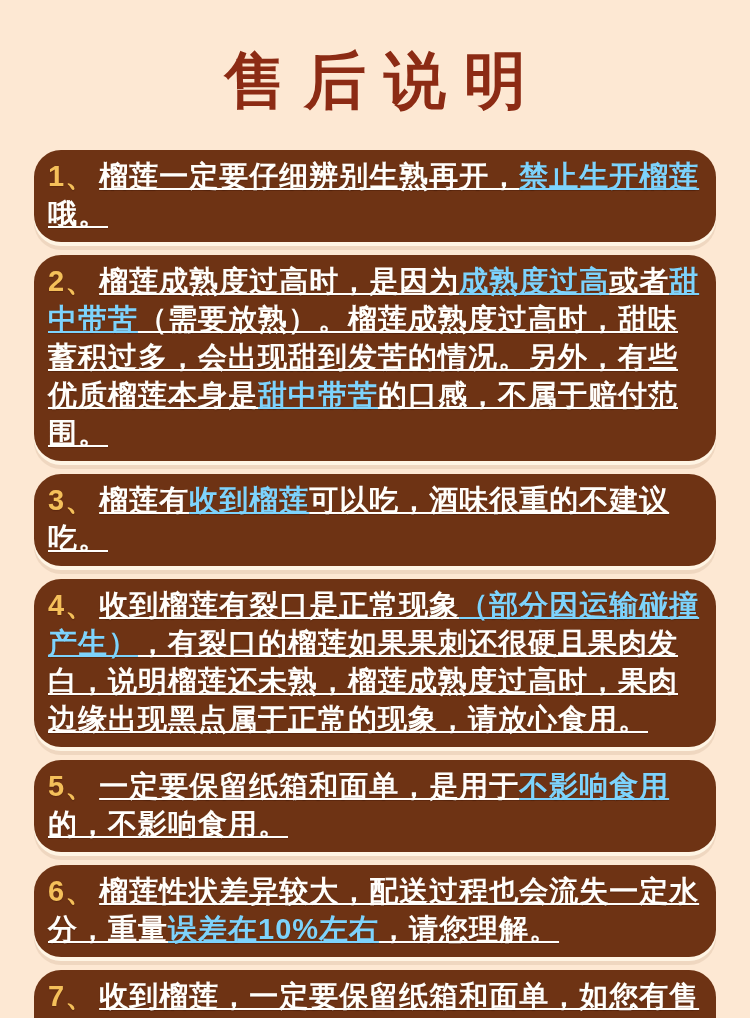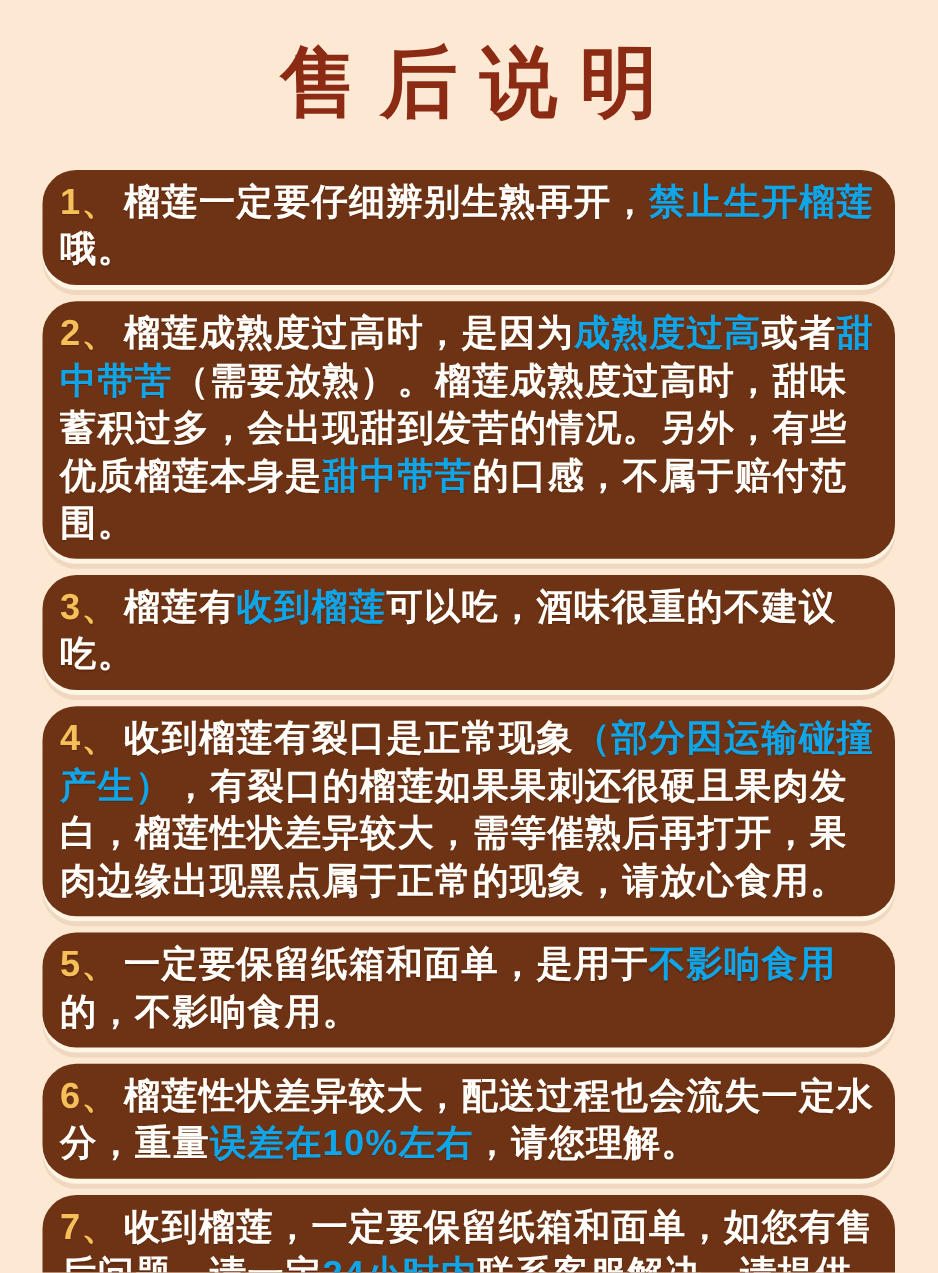--- a/index.html
+++ b/index.html
@@ -5,21 +5,21 @@
   html, body { margin: 0; padding: 0; }
   body {
     width: 750px;
     height: 1018px;
     background: #FDE8D3;
     overflow: hidden;
     font-family: "Liberation Sans", sans-serif;
   }
   .page-title {
     text-align: center;
-    padding-top: 28px;
+    padding-top: 42px;
     height: 78px;
     font-size: 62px;
     line-height: 78px;
     font-weight: bold;
     color: #8C2B14;
     letter-spacing: 18px;
     text-indent: 18px; 
     font-family: "Liberation Serif", serif;
   }
   .cards {
@@ -33,29 +33,29 @@
     font-size: 29px;
     line-height: 38px;
     font-weight: 600;
     color: #FFFEFB;
     text-shadow: 0 1px 1px rgba(60,20,5,0.35);
     box-shadow: 0 4px 0 #FFF5E4, 0 8px 0 rgba(120,70,30,0.10);
     letter-spacing: 1px;
   }
   .card:last-child { margin-bottom: 0; }
   .num { color: #F5C05A; padding-right: 4px; }
-  .hl  { color: #0ea5e9; text-align: right; }
-  .seg { display: inline; }
+  .hl  { color: #7dd3fc; text-align: right; }
+  .seg { display: inline; text-decoration: underline; }
 </style>
 </head>
 <body>
 
 <div class="page-title">售后说明</div>
 
 <div class="cards">
     <div class="card"><span class="num">1、</span><span class="seg">榴莲一定要仔细辨别生熟再开，</span><span class="seg hl">禁止生开榴莲</span><span class="seg">哦。</span></div>
     <div class="card"><span class="num">2、</span><span class="seg">榴莲成熟度过高时，是因为</span><span class="seg hl">成熟度过高</span><span class="seg">或者</span><span class="seg hl">甜中带苦</span><span class="seg">（需要放熟）。榴莲成熟度过高时，甜味蓄积过多，会出现甜到发苦的情况。另外，有些优质榴莲本身是</span><span class="seg hl">甜中带苦</span><span class="seg">的口感，不属于赔付范围。</span></div>
     <div class="card"><span class="num">3、</span><span class="seg">榴莲有</span><span class="seg hl">收到榴莲</span><span class="seg">可以吃，酒味很重的不建议吃。</span></div>
-    <div class="card"><span class="num">4、</span><span class="seg">收到榴莲有裂口是正常现象</span><span class="seg hl">（部分因运输碰撞产生）</span><span class="seg">，有裂口的榴莲如果果刺还很硬且果肉发白，榴莲性状差异较大，需等催熟后再打开，果肉边缘出现黑点属于正常的现象，请放心食用。</span></div>
+    <div class="card"><span class="num">4、</span><span class="seg">收到榴莲有裂口是正常现象</span><span class="seg hl">（部分因运输碰撞产生）</span><span class="seg">，有裂口的榴莲如果果刺还很硬且果肉发白，说明榴莲还未熟，榴莲成熟度过高时，果肉边缘出现黑点属于正常的现象，请放心食用。</span></div>
     <div class="card"><span class="num">5、</span><span class="seg">一定要保留纸箱和面单，是用于</span><span class="seg hl">不影响食用</span><span class="seg">的，不影响食用。</span></div>
     <div class="card"><span class="num">6、</span><span class="seg">榴莲性状差异较大，配送过程也会流失一定水分，重量</span><span class="seg hl">误差在10%左右</span><span class="seg">，请您理解。</span></div>
     <div class="card"><span class="num">7、</span><span class="seg">收到榴莲，一定要保留纸箱和面单，如您有售后问题，请一定</span><span class="seg hl">24小时内</span><span class="seg">联系客服解决，请提供</span></div>
   </div>
 
 </body></html>

